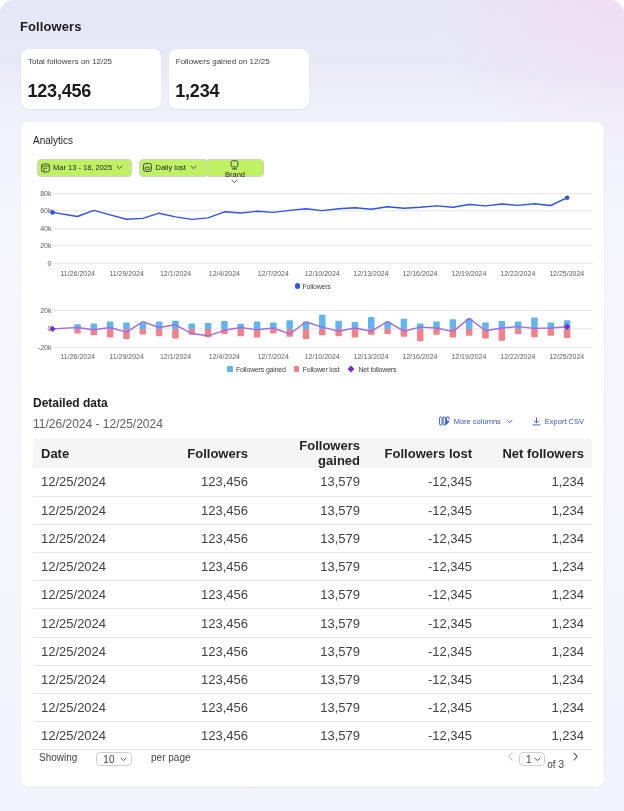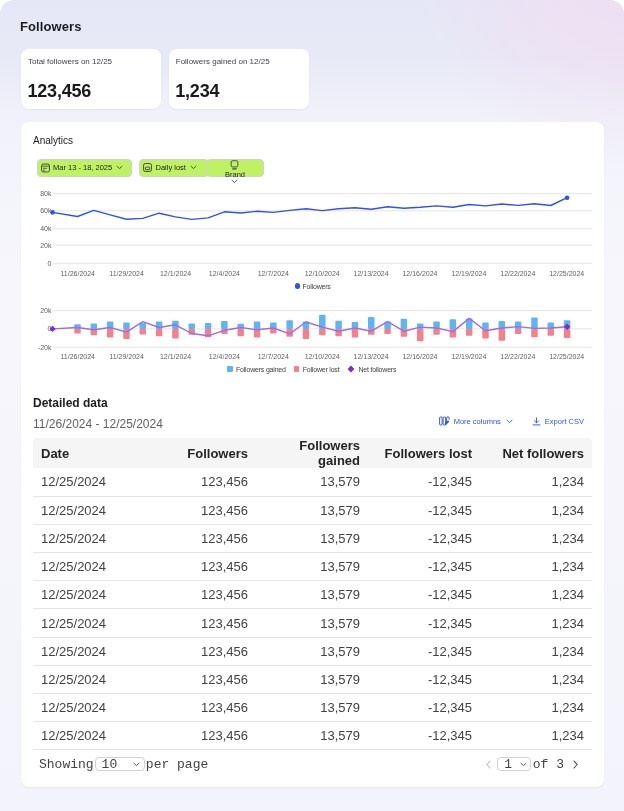--- a/index.html
+++ b/index.html
@@ -26,22 +26,22 @@
   .h3 { position:absolute; left:12px; top:273.5px; font-size:12px; font-weight:bold; color:#1c1c1c; }
   .sub { position:absolute; left:12px; top:295px; font-size:12px; color:#616161; }
   .links { position:absolute; right:20px; top:294px; display:flex; align-items:center; font-size:7.5px; color:#3056d6; }
   table.dt { position:absolute; left:12px; top:316px; width:559px; border-collapse:collapse; table-layout:fixed; font-size:13px; }
   table.dt col.c0{width:111px;} table.dt col.cn{width:112px;}
   table.dt thead th { background:#f5f5f5; font-weight:bold; color:#242424; height:26px; text-align:right; padding:0 8px; }
   table.dt thead th:first-child { text-align:left; border-radius:4px 0 0 0; }
   table.dt thead th:last-child { border-radius:0 4px 0 0; }
   table.dt td { height:28.2px; color:#424242; text-align:right; padding:0 8px; border-bottom:1px solid #e6e6e6; }
   table.dt td:first-child { text-align:left; }
-  .foot { position:absolute; left:18px; right:25px; top:630px; height:24px; display:flex; align-items:center; font-size:13px; color:#424242;font-family:Liberation Mono, monospace; }
-  .selbox { height:14px; border:1px solid #d1d1d1; border-radius:4px; display:inline-flex; align-items:center; padding:0 4px 0 6px; margin:0 1px; background:#fff; }
+  .foot { position:absolute; left:18px; right:25px; top:630px; height:24px; display:flex; align-items:flex-start; font-size:10px; color:#424242; }
+  .selbox { height:14px; border:1px solid #d1d1d1; border-radius:4px; display:inline-flex; align-items:center; padding:0 4px 0 6px; margin:0 19px; background:#fff; }
 </style>
 </head>
 <body>
 <div class="page">
   <h1 class="title">Followers</h1>
 
   <div class="statcard" style="left:21px;">
     <div class="lbl">Total followers on 12/25</div>
     <div class="val" style="top:32px;">123,456</div>
   </div>

